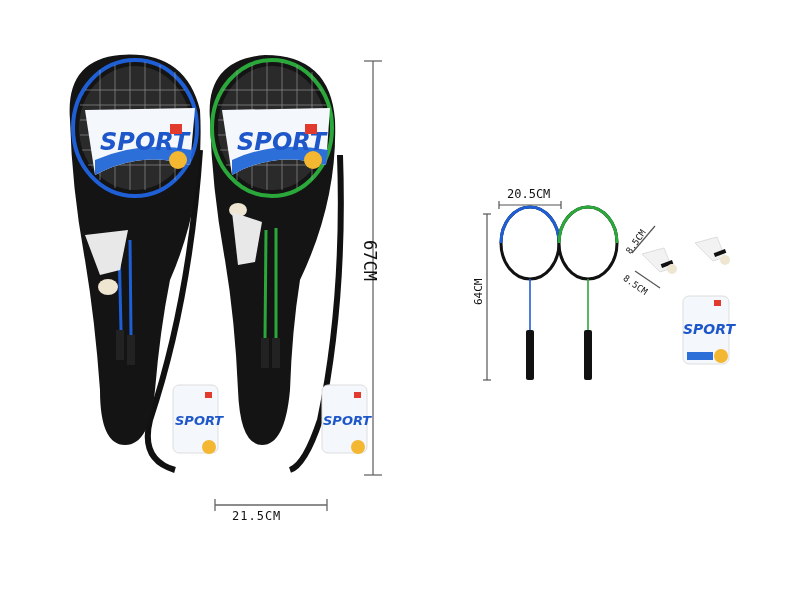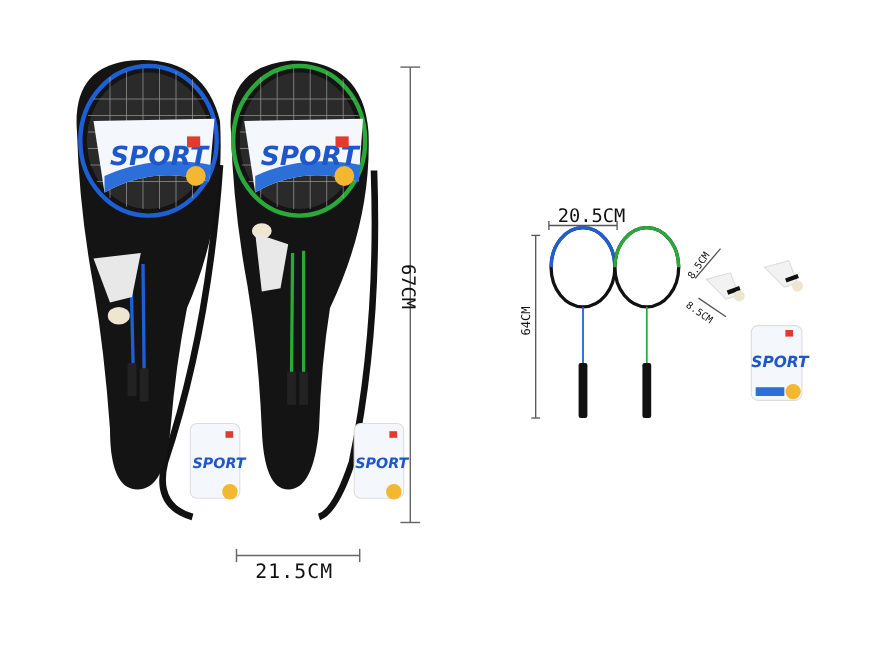--- a/index.html
+++ b/index.html
@@ -149,18 +149,18 @@
     <g>
       <line x1="632" y1="253" x2="655" y2="226"></line>
     </g>
     <g>
       <line x1="635" y1="271" x2="660" y2="288"></line>
     </g>
   </g>
 </svg>
 
 <div class="abs dimtext" style="left:380px;top:240px;font-size:17px;transform:rotate(90deg);transform-origin:left top;">67CM</div>
-<div class="abs dimtext" style="left:232px;top:509px;font-size:18px;letter-spacing:1px;">21.5CM</div>
+<div class="abs dimtext" style="left:232px;top:509px;font-size:12px;letter-spacing:1px;">21.5CM</div>
 
-<div class="abs dimtext" style="left:507px;top:187px;font-size:17px;">20.5CM</div>
+<div class="abs dimtext" style="left:507px;top:187px;font-size:12px;">20.5CM</div>
 <div class="abs dimtext" style="left:472px;top:305px;font-size:11px;transform:rotate(-90deg);transform-origin:left top;">64CM</div>
 <div class="abs dimtext" style="left:624px;top:250px;font-size:9px;transform:rotate(-55deg);transform-origin:left top;">8.5CM</div>
 <div class="abs dimtext" style="left:627px;top:273px;font-size:9px;transform:rotate(35deg);transform-origin:left top;">8.5CM</div>
 
 </body></html>

